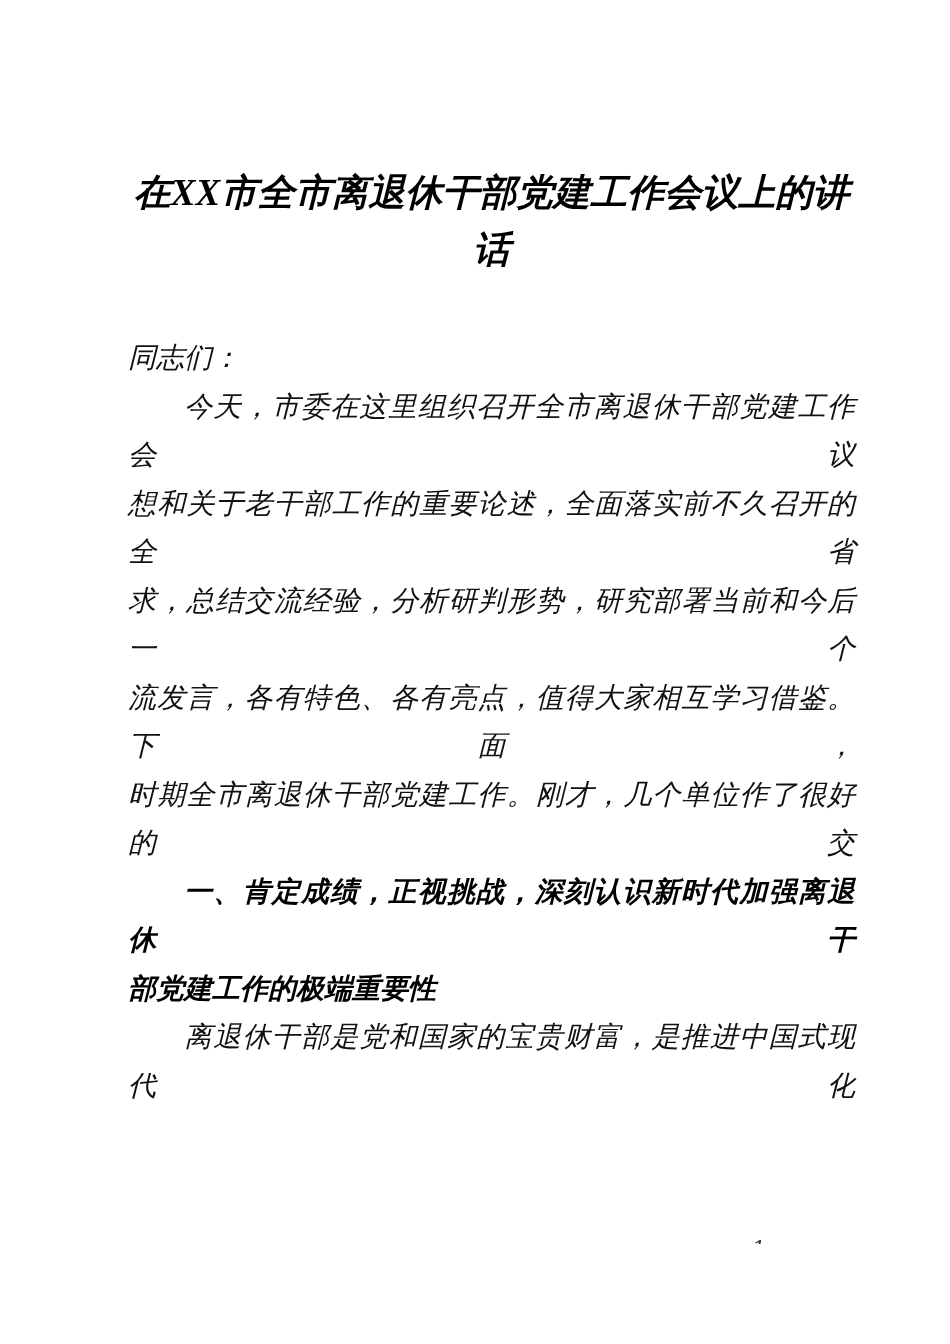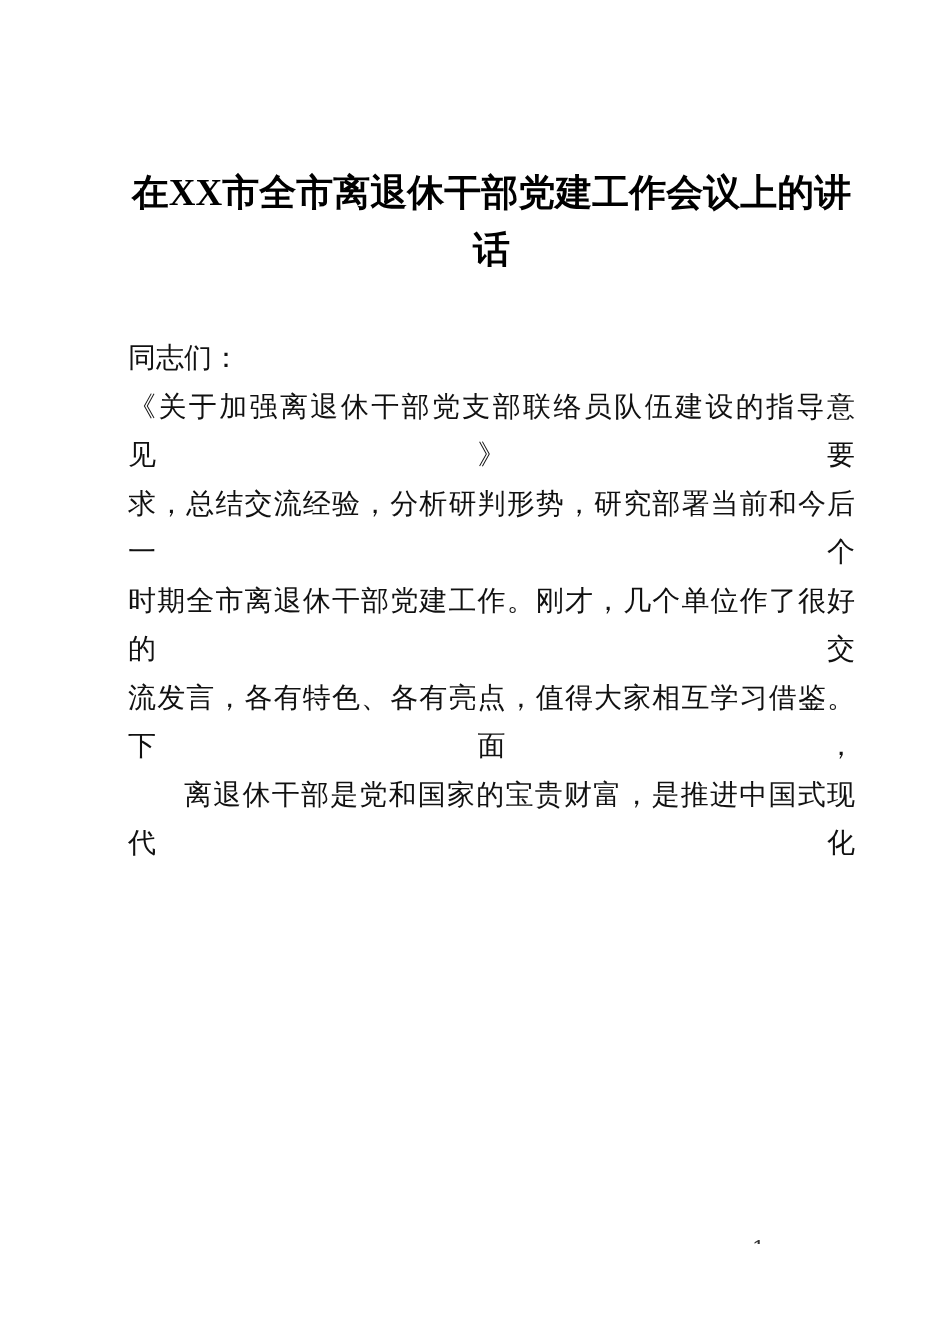--- a/index.html
+++ b/index.html
@@ -9,20 +9,21 @@
     height: 1344px;
     font-family: "Liberation Serif", "DejaVu Serif", serif;
     color: #111111;
   }
   .page {
     position: relative;
     width: 950px;
     height: 1244px;
     background: #ffffff;
     overflow: hidden;
+    font-style: italic;
   }
   .content {
     position: absolute;
     left: 128px;
     top: 0;
     width: 727px;
   }
   .doc-title {
     margin-top: 164px;
     text-align: center;
@@ -70,24 +71,29 @@
 
     <div class="doc-title">
       <div class="title-line">在XX市全市离退休干部党建工作会议上的讲</div>
       <div class="title-line">话</div>
     </div>
 
     <div class="body-text">
       <div class="line salutation">同志们：</div>
       <div>
           <div class="block body">
-            <div class="line">《关于加强离退休干部党支部联络员队伍建设的指导意见》要</div>
+            <div class="line indent">今天，市委在这里组织召开全市离退休干部党建工作会议</div>
+            <div class="line">想和关于老干部工作的重要论述，全面落实前不久召开的全省</div>
             <div class="line">求，总结交流经验，分析研判形势，研究部署当前和今后一个</div>
+            <div class="line">流发言，各有特色、各有亮点，值得大家相互学习借鉴。下面，</div>
             <div class="line">时期全市离退休干部党建工作。刚才，几个单位作了很好的交</div>
-            <div class="line">流发言，各有特色、各有亮点，值得大家相互学习借鉴。下面，</div>
+          </div>
+          <div class="block heading">
+            <div class="line indent">一、肯定成绩，正视挑战，深刻认识新时代加强离退休干</div>
+            <div class="line end">部党建工作的极端重要性</div>
           </div>
           <div class="block body">
             <div class="line indent">离退休干部是党和国家的宝贵财富，是推进中国式现代化</div>
           </div>
         </div>
     </div>
 
   </div>
 
   <div class="page-number">— 1 —</div>

